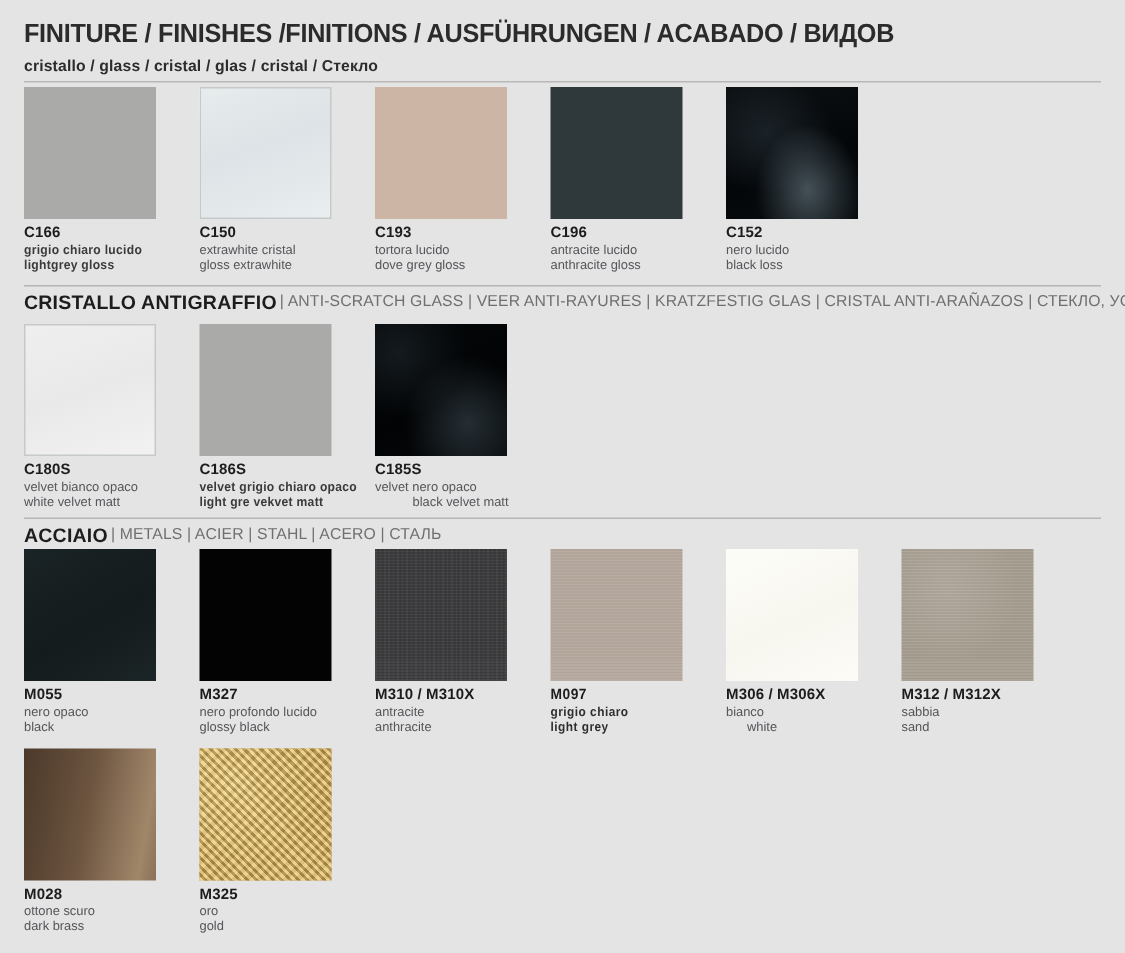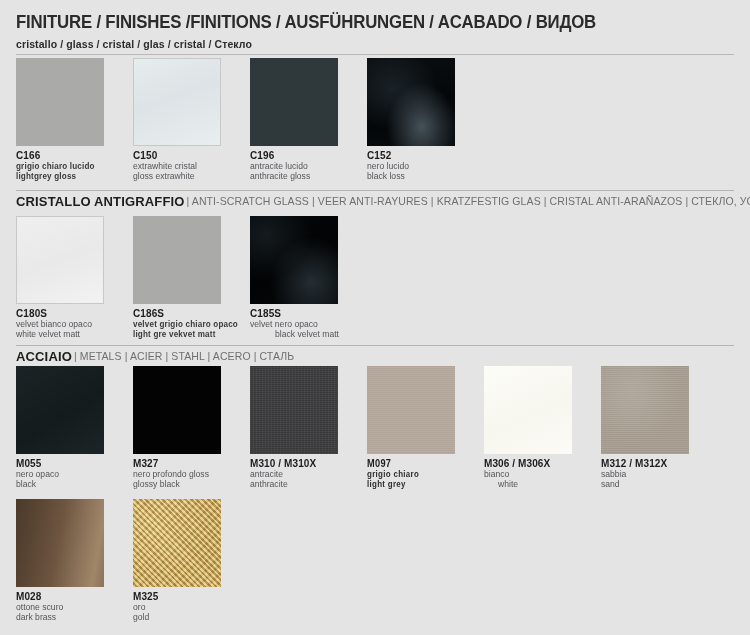--- a/index.html
+++ b/index.html
@@ -203,20 +203,26 @@
         <div class="desc">grigio chiaro lucido</div>
         <div class="desc" style="margin-top: 0px;">lightgrey gloss</div>
       </div>
       <div class="cell">
         <div class="swatch tex-extrawhite bordered"></div>
         <div class="code">C150</div>
         <div class="desc">extrawhite cristal</div>
         <div class="desc" style="margin-top: 0px;">gloss extrawhite</div>
       </div>
       <div class="cell">
+        <div class="swatch " style="background: rgb(205, 181, 165);"></div>
+        <div class="code">C193</div>
+        <div class="desc">tortora lucido</div>
+        <div class="desc" style="margin-top: 0px;">dove grey gloss</div>
+      </div>
+      <div class="cell">
         <div class="swatch " style="background: rgb(47, 56, 59);"></div>
         <div class="code">C196</div>
         <div class="desc">antracite lucido</div>
         <div class="desc" style="margin-top: 0px;">anthracite gloss</div>
       </div>
       <div class="cell">
         <div class="swatch tex-glossblack"></div>
         <div class="code">C152</div>
         <div class="desc">nero lucido</div>
         <div class="desc" style="margin-top: 0px;">black loss</div>
@@ -259,21 +265,21 @@
   <div class="row" id="row-s2-a" style="top:366px">
       <div class="cell">
         <div class="swatch tex-m055"></div>
         <div class="code">M055</div>
         <div class="desc">nero opaco</div>
         <div class="desc" style="margin-top: 0px;">black</div>
       </div>
       <div class="cell">
         <div class="swatch " style="background: rgb(3, 3, 3);"></div>
         <div class="code">M327</div>
-        <div class="desc">nero profondo gloss</div>
+        <div class="desc">nero profondo lucido</div>
         <div class="desc" style="margin-top: 0px;">glossy black</div>
       </div>
       <div class="cell">
         <div class="swatch tex-anthracite"></div>
         <div class="code">M310 / M310X</div>
         <div class="desc">antracite</div>
         <div class="desc" style="margin-top: 0px;">anthracite</div>
       </div>
       <div class="cell cond">
         <div class="swatch tex-m097"></div>

